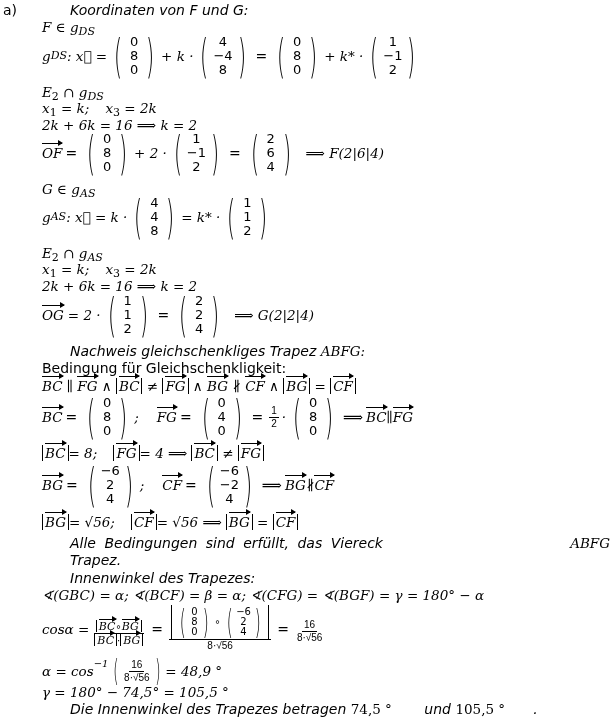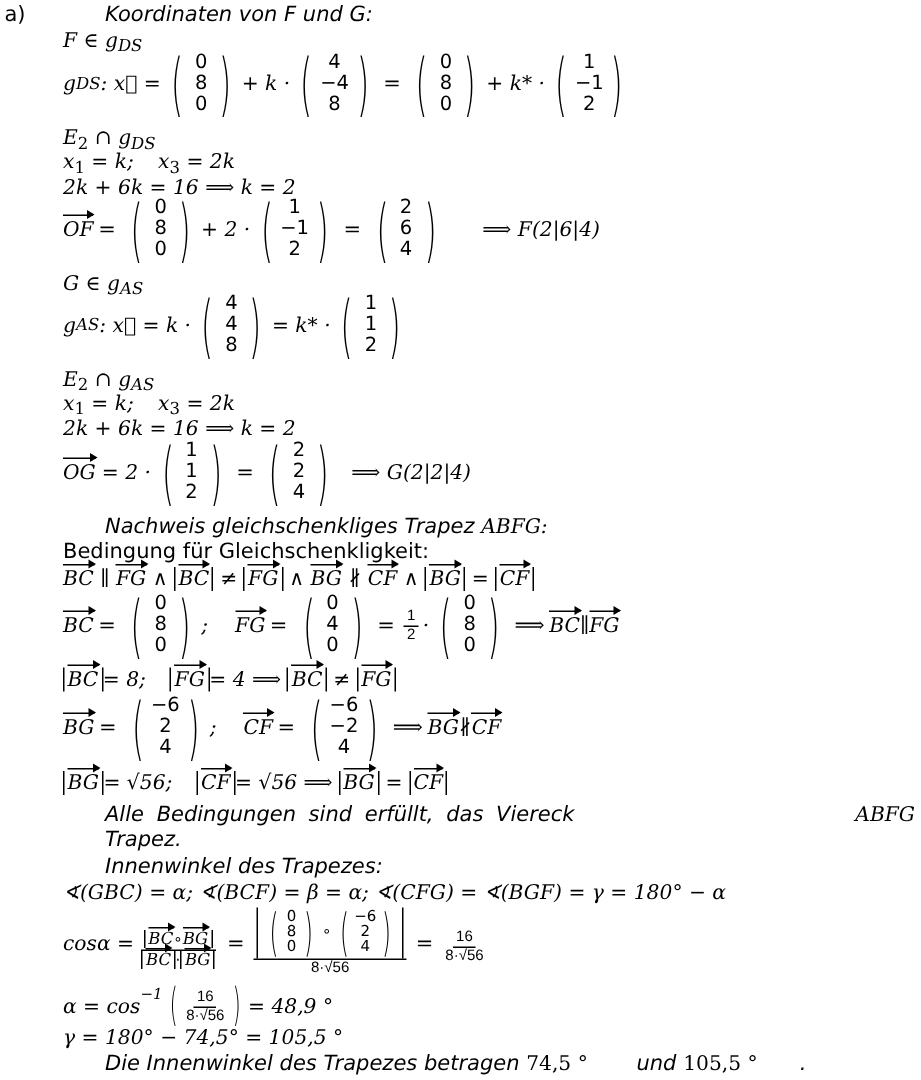--- a/index.html
+++ b/index.html
@@ -122,21 +122,21 @@
   <span class="op">=</span>
   <span class="vec">
       <span class="paren">(</span>
       <span class="col">
         <span>2</span>
         <span>6</span>
         <span>4</span>
       </span>
       <span class="paren">)</span>
     </span>
-  <span class="m" style="margin-left:24px">⟹   F(2|6|4)</span>
+  <span class="m" style="margin-left:8px">⟹   F(2|6|4)</span>
 </div>
 
 <div class="row" style="top:181px;">
   <span class="m">G ∈ g</span><sub class="s m">AS</sub>
 </div>
 <div class="row flex" style="top:194px;">
   <span class="m">g</span>
     <sub class="s m">AS</sub>
   <span class="m">: x⃗ = k ·</span>
   <span class="vec">

